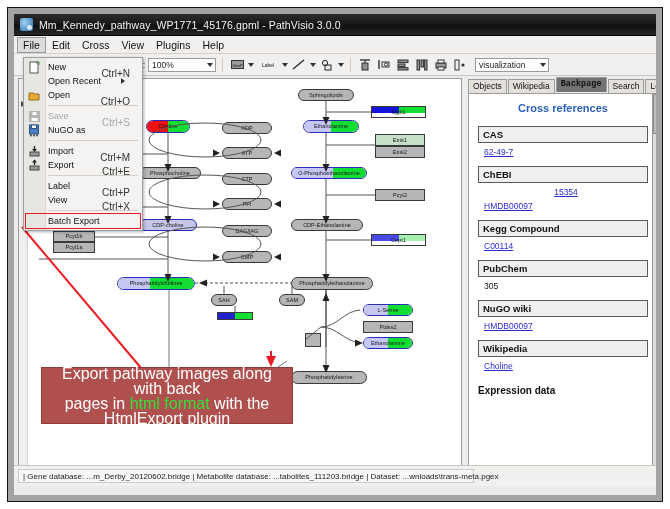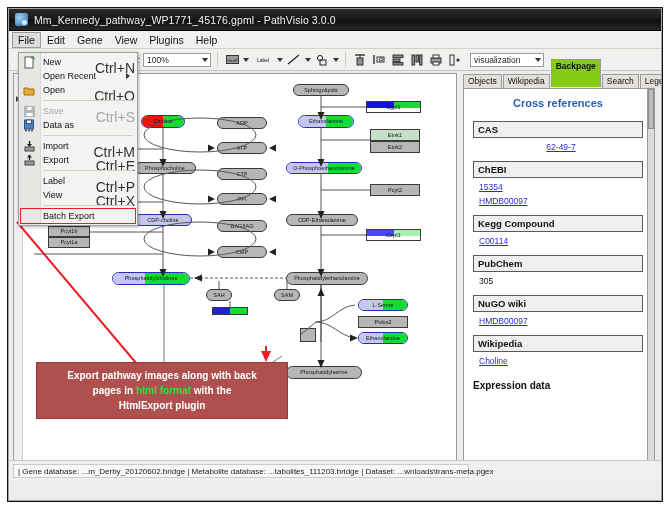--- a/index.html
+++ b/index.html
@@ -11,21 +11,21 @@
     position: relative;
   }
   
   #frame {
     position: absolute; left: 0; top: 0; width: 670px; height: 509px;
     background: #ffffff; padding: 6px;
   }
   #window {
     position: absolute; left: 8px; top: 8px; width: 654px; height: 493px;
     background: #ececec;
-    border: 1px solid #a3a3a3;
+    border: 6px solid #a3a3a3;
     box-shadow: 0 0 0 1px #111;
     overflow: hidden;
   }
   
   #titlebar {
     height: 22px;
     background: linear-gradient(180deg,#2c2c2c 0%, #1a1a1a 45%, #101010 55%, #272727 100%);
     display: flex; align-items: center;
     padding: 0 6px;
     border-bottom: 1px solid #000;
@@ -100,21 +100,21 @@
   #rightpanel {
     position:absolute; left:452px; top:2px; width:200px; height:404px;
     background:#ececec;
   }
   #tabstrip { display:flex; align-items:flex-end; height:15px; padding-left:2px; }
   .ptab {
     font-size: 8.5px; color:#111; padding:1px 4px 1px 4px;
     border:1px solid #9b9b9b; border-bottom:none; background:#e4e1dc;
     margin-right:1px; line-height:11px;
   }
-  .ptab.sel { background:#84cc16; font-weight:bold; padding-bottom:15px; position:relative; top:-1px;}
+  .ptab.sel { background:#737373; font-weight:bold; padding-bottom:2px; position:relative; top:-1px;font-family:Liberation Mono, monospace;}
   #panelbody {
     position:absolute; left:2px; top:15px; width:190px; height:387px;
     background:#fff; border:1px solid #9b9b9b; overflow:hidden; padding:8px 9px;
   }
   #panel-scroll {
     position:absolute; right:6px; top:15px; width:8px; height:387px;
     background:#dcdcdc; border:1px solid #9b9b9b;
   }
   #panel-scroll .thumb{ position:absolute; left:0; top:0; width:6px; height:40px; background:#bdbdbd; border:1px solid #8d8d8d;}
 
@@ -149,39 +149,39 @@
   }
   #filemenu .gutter{
     position:absolute; left:0; top:0; width:22px; height:100%;
     background:#e8e6e2; border-right:1px solid #dcd9d4;
   }
   .fmi {
     position:relative; display:flex; align-items:center;
     height:14px; font-size:9px; color:#111; padding-left:24px; z-index:2;
   }
   .fmi .lbl { flex:1; }
-  .fmi .acc { color:#333; font-size:14px; padding-right:2px;margin-top:12px; }
+  .fmi .acc { color:#333; font-size:10px; padding-right:12px;margin-top:12px; }
   .fmi.disabled .lbl, .fmi.disabled .acc { color:#a6a6a6; }
   .fmi .ico { position:absolute; left:4px; width:13px; height:13px; }
   .fmi .sub { width:0;height:0;border-top:3px solid transparent;border-bottom:3px solid transparent;border-left:4px solid #333; margin-right:5px;}
   .fm-sep { height:1px; background:#d2cfc9; margin:3px 4px 3px 24px; position:relative; z-index:2;}
   #batch-wrap{ position:relative; }
   #batch-box{
     position:absolute; left:1px; right:1px; top:-1px; bottom:-1px;
     border:1.5px solid #ec1c24; pointer-events:none;
   }
 
   
   #callout {
     position:absolute; left:22px; top:288px; width:252px; height:57px;
     background:#b0504e; border:1px solid #8f3c3a; z-index:30;
     display:flex; flex-direction:column; align-items:center; justify-content:center;
     text-align:center; line-height:15px; padding:0 6px;
   }
-  #callout .ctext { font-size:10px; font-weight:bold; color:#ffffff; }
+  #callout .ctext { font-size:16px; font-weight:normal; color:#ffffff; }
   #callout .green { color:#2fe13a; }
   #arrow-svg{ position:absolute; left:0; top:0; width:442px; height:402px; z-index:25; pointer-events:none;}
 
   
   .node {
     position:absolute; font-size:5.4px; color:#111;
     display:flex; align-items:center; justify-content:center;
     text-align:center; line-height:7px; overflow:hidden;
     letter-spacing:.1px;
   }
@@ -203,21 +203,21 @@
   <div id="window">
 
     <div id="titlebar">
       <div class="tb-icon"></div>
       <div id="title-text">Mm_Kennedy_pathway_WP1771_45176.gpml - PathVisio 3.0.0</div>
     </div>
 
     <div id="menubar">
       <div class="mi active">File</div>
       <div class="mi">Edit</div>
-      <div class="mi">Gene</div>
+      <div class="mi">Cross</div>
       <div class="mi">View</div>
       <div class="mi">Plugins</div>
       <div class="mi">Help</div>
     </div>
 
     <div id="toolbar">
       <div style="width:100px"></div>
       <span class="tb-label">Zoom:</span>
       <div class="combo" style="width:68px">
         <span>100%</span>
@@ -520,23 +520,23 @@
           <div class="ptab">Objects</div>
           <div class="ptab">Wikipedia</div>
           <div class="ptab sel">Backpage</div>
           <div class="ptab">Search</div>
           <div class="ptab">Legend</div>
         </div>
         <div id="panelbody">
           <div class="xref-title" style="color: rgb(43, 94, 184); text-align: center;">Cross references</div>
           <div id="xref-list">
               <div class="xref-box">CAS</div>
-              <span class="xref-link" style="color: rgb(43, 43, 208); text-align: center;">62-49-7</span>
+              <span class="xref-link" style="color: rgb(43, 43, 208);">62-49-7</span>
               <div class="xref-box">ChEBI</div>
-              <span class="xref-link" style="color: rgb(43, 43, 208);">15354</span>
+              <span class="xref-link" style="color: rgb(43, 43, 208); text-align: center;">15354</span>
               <span class="xref-link" style="color: rgb(43, 43, 208);">HMDB00097</span>
               <div class="xref-box">Kegg Compound</div>
               <span class="xref-link" style="color: rgb(43, 43, 208);">C00114</span>
               <div class="xref-box">PubChem</div>
               <span class="xref-plain">305</span>
               <div class="xref-box">NuGO wiki</div>
               <span class="xref-link" style="color: rgb(43, 43, 208);">HMDB00097</span>
               <div class="xref-box">Wikipedia</div>
               <span class="xref-link" style="color: rgb(43, 43, 208);">Choline</span>
             </div>
@@ -587,21 +587,21 @@
             <span class="acc">Ctrl+S</span>
           </div>
           <div class="fmi">
             <span class="ico"><svg width="13" height="13">
                 <rect x="1.5" y="1" width="9" height="9" fill="#4a7fc0" stroke="#2d5480"></rect>
                 <rect x="3.5" y="1" width="5" height="3.5" fill="#fff" stroke="#2d5480"></rect>
                 <circle cx="3" cy="11.5" r="1" fill="#444"></circle>
                 <circle cx="6" cy="11.5" r="1" fill="#444"></circle>
                 <circle cx="9" cy="11.5" r="1" fill="#444"></circle>
               </svg></span>
-            <span class="lbl">Data as</span>
+            <span class="lbl">NuGO as</span>
             <span class="acc"></span>
           </div>
           <div class="fm-sep"></div>
           <div class="fmi">
             <span class="ico"><svg width="13" height="13">
                 <rect x="2" y="7" width="9" height="4" fill="#9a9a9a" stroke="#444"></rect>
                 <path d="M6.5 1 v5" stroke="#222" stroke-width="1.4"></path>
                 <polygon points="6.5,7 4,4 9,4" fill="#222"></polygon>
               </svg></span>
             <span class="lbl">Import</span>

